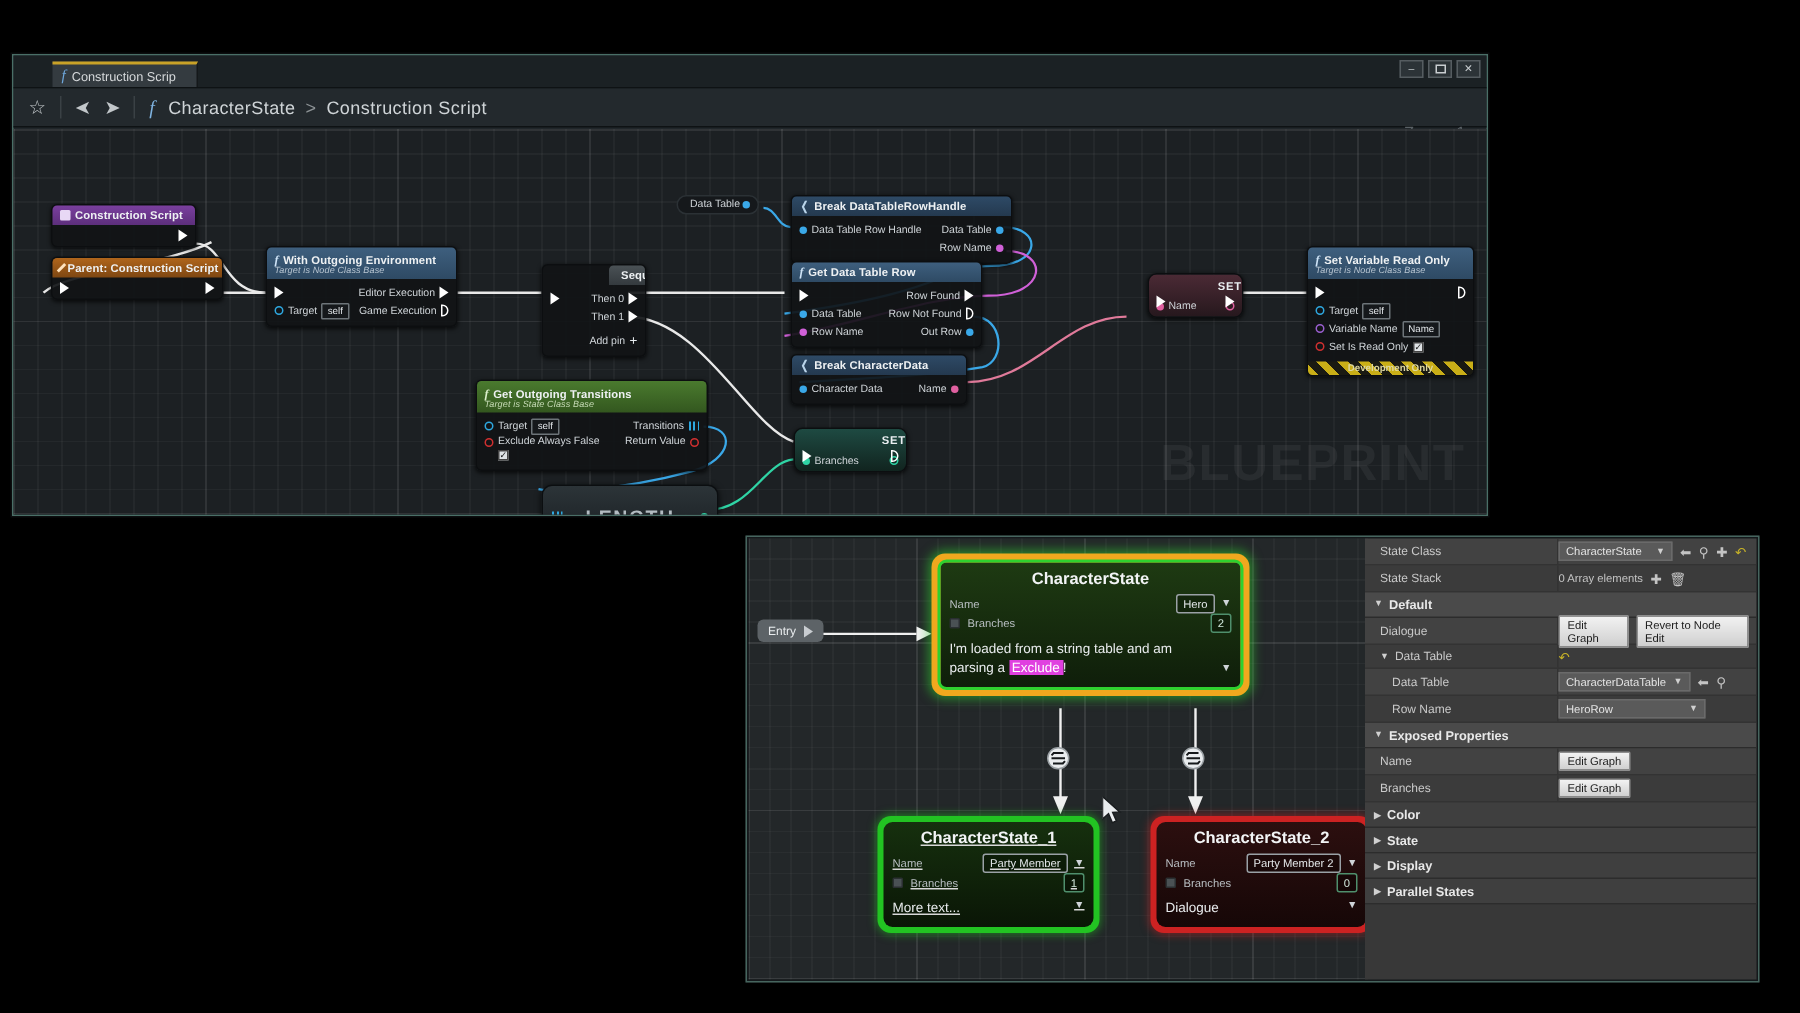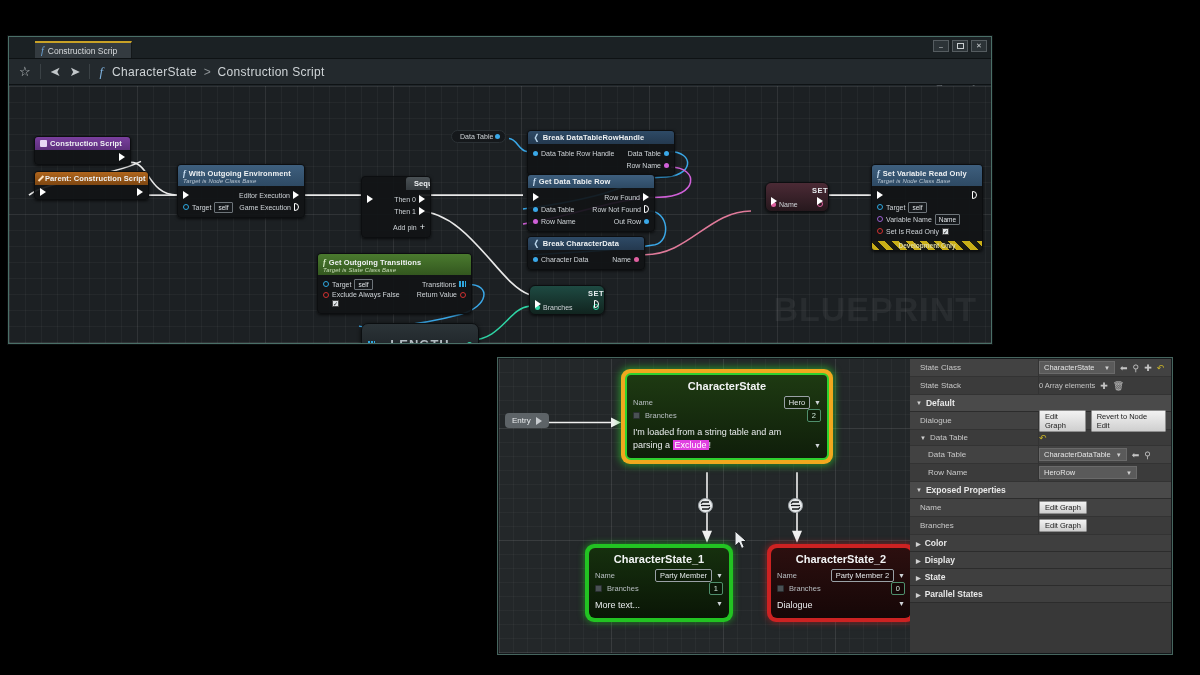--- a/index.html
+++ b/index.html
@@ -590,21 +590,21 @@
           <div style="display:flex;align-items:flex-end;justify-content:space-between;gap:6px">
             <div class="stext">
               <span>I'm loaded from a string table and am parsing a </span><span class="varhl">Exclude</span><span>!</span>
             </div>
             <span class="caret" style="padding-bottom:3px">▼</span>
           </div>
         </div>
       </div>
 
       <div class="state" style="left:86px;top:185px;width:148px;background:#22c322;box-shadow:0 0 6px 1px rgba(34,195,34,.5);">
-        <div class="state-inner" style="background:linear-gradient(180deg,#16300e,#0a1606);">
+        <div class="state-inner" style="background:linear-gradient(180deg,#16300e,#0a1606);text-decoration:underline;">
           <div class="state-title">CharacterState_1</div>
           <div class="srow">
             <span>Name</span>
             <span style="display:flex;align-items:center;gap:4px">
               <span class="spill">Party Member</span>
               <span class="caret">▼</span>
             </span>
           </div>
           <div class="srow">
             <span style="display:flex;align-items:center;gap:5px">
@@ -730,25 +730,25 @@
           <span class="btn-l">Edit Graph</span>
         </div>
       </div>
 
       <div class="det-cat" style="background:#3f3f3f">
         <span class="tri">▶</span>
         <span>Color</span>
       </div>
       <div class="det-cat" style="background:#3f3f3f">
         <span class="tri">▶</span>
-        <span>Display</span>
+        <span>State</span>
       </div>
       <div class="det-cat" style="background:#3f3f3f">
         <span class="tri">▶</span>
-        <span>State</span>
+        <span>Display</span>
       </div>
       <div class="det-cat" style="background:#3f3f3f">
         <span class="tri">▶</span>
         <span>Parallel States</span>
       </div>
 
     </div>
   </div>
 
 </div>

